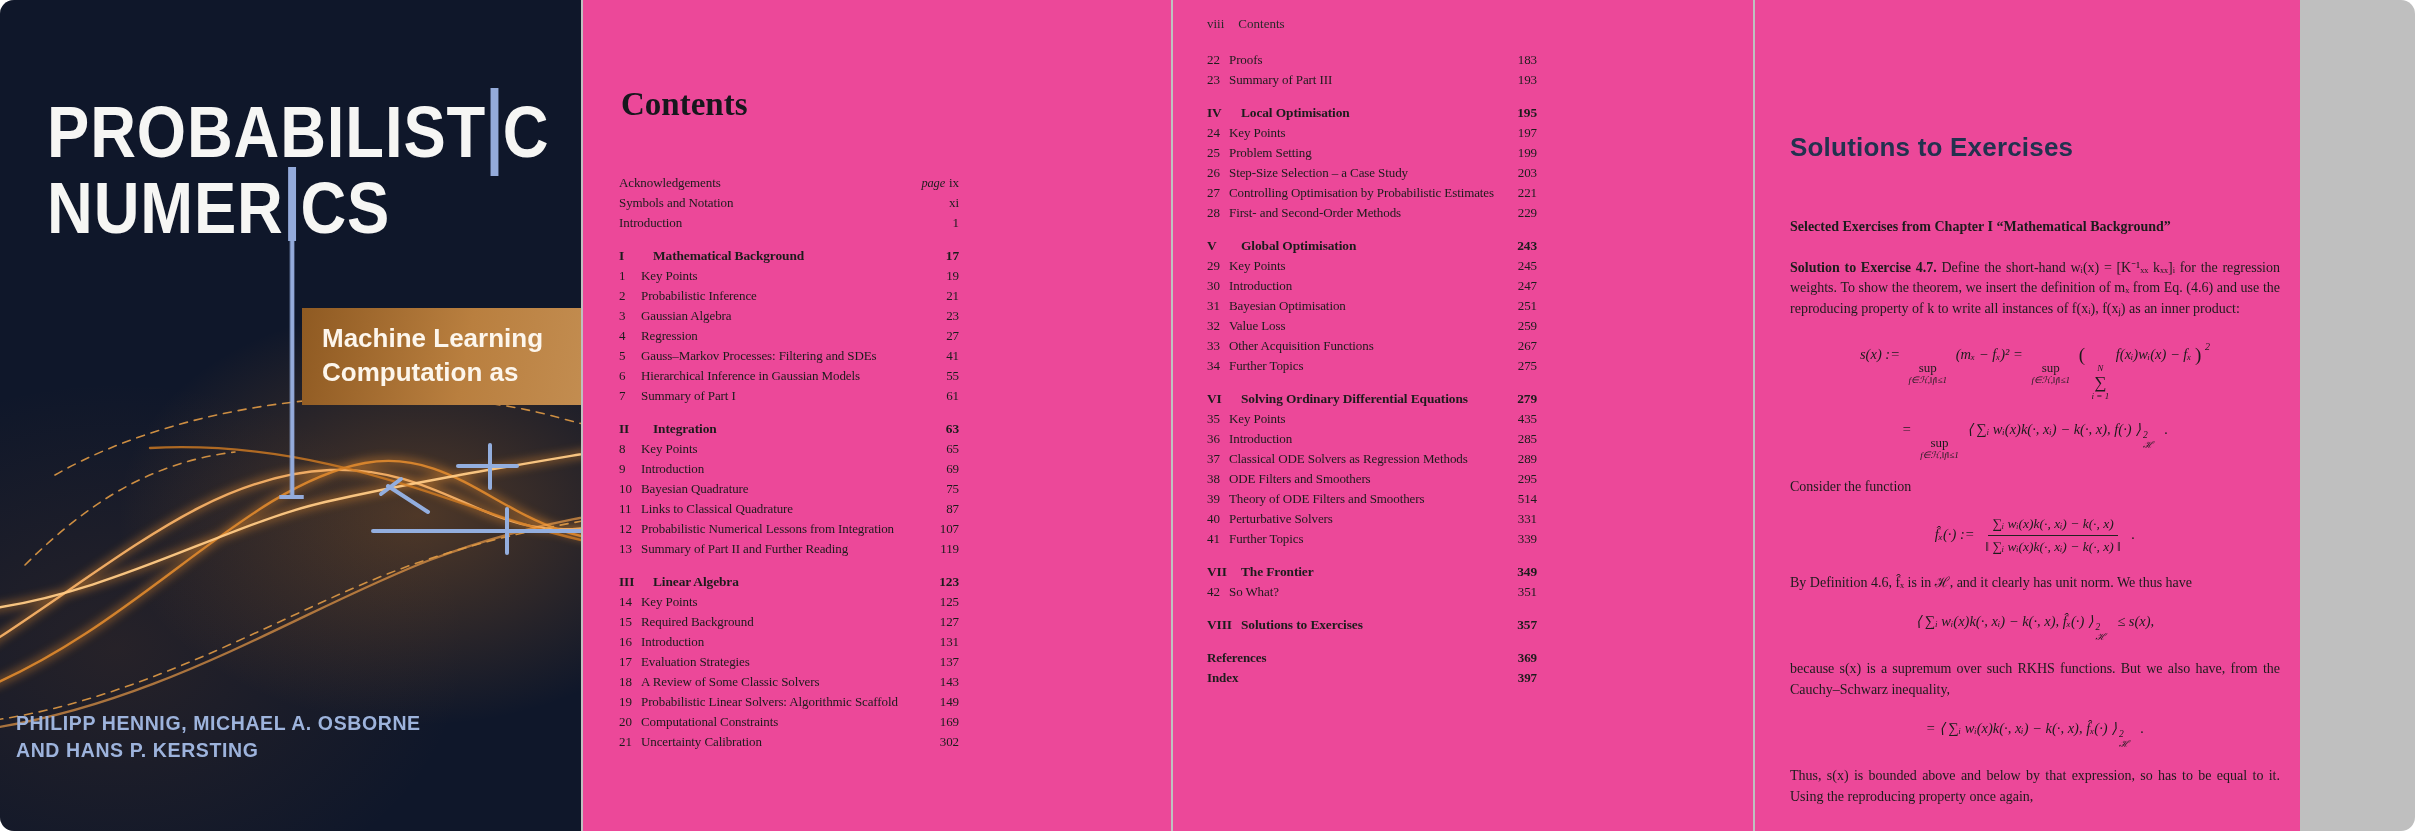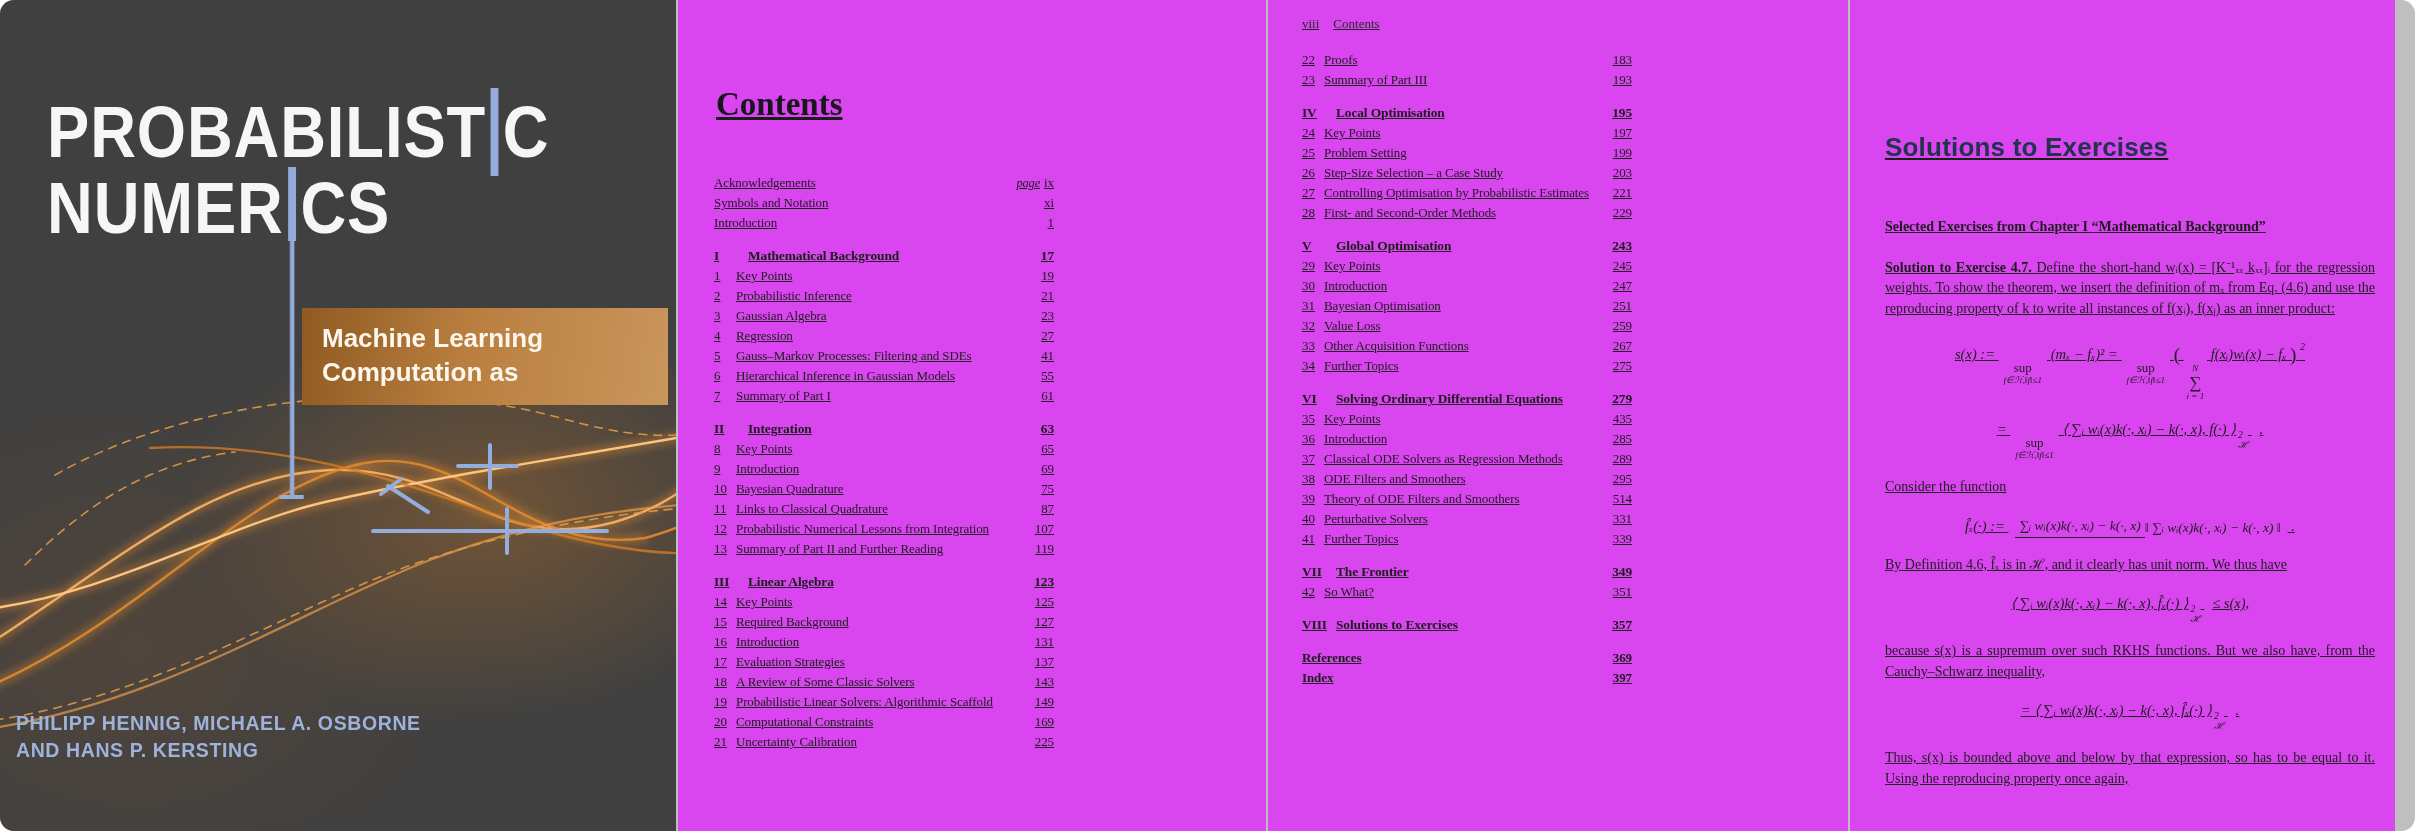--- a/index.html
+++ b/index.html
@@ -5,21 +5,21 @@
   html,body { margin:0; padding:0; background:#ffffff; }
   .app {
     position:relative; width:2415px; height:831px;
     background:#bfbfbf; border-radius:14px; overflow:hidden;
     display:flex; gap:2px;
     font-family:"Liberation Serif", serif;
   }
   section { height:831px; flex:none; position:relative; }
 
   
-  .cover { width:676px; background:#404040; overflow:hidden; }
+  .cover { width:581px; background:#0f172a; overflow:hidden; }
   .cover-glow {
     position:absolute; inset:0;
     background:
       radial-gradient(ellipse 430px 300px at 72% 62%, rgba(226,132,34,0.30), rgba(0,0,0,0) 70%),
       radial-gradient(ellipse 500px 380px at 20% 78%, rgba(180,100,30,0.14), rgba(0,0,0,0) 70%);
   }
   .cover-art { position:absolute; left:0; top:0; }
   .title { position:absolute; left:47px; top:96px; }
   .title-line {
     font-family:"Liberation Sans", sans-serif;
@@ -45,21 +45,21 @@
   .authors {
     position:absolute; left:16px; top:710px; width:695px; text-align:left;
   }
   .authors div {
     font-family:"Liberation Sans", sans-serif;
     font-size:19.5px; line-height:27px; font-weight:700;
     letter-spacing:0.6px; color:#9db3dc;
   }
 
   
-  .page { background:#d946ef; color:#1c1c1c;text-decoration:underline; }
+  .page { background:#ec4899; color:#1c1c1c; }
   .page-toc1 { width:588px; }
   .page-toc2 { width:580px; }
   .page-sol  { width:545px; }
 
   .page-toc1 .inner { padding:86px 0 0 36px; }
   .contents-heading {
     font-family:"Liberation Serif", serif;
     font-size:33px; font-weight:700; margin:0 0 50px 2px; color:#17171d;
   }
   .toc-rows { width:340px; }
@@ -90,21 +90,21 @@
   .eq { text-align:center; font-style:italic; font-size:14.5px; margin:17px 0; line-height:22px; }
   .supstack { display:inline-flex; flex-direction:column; align-items:center; vertical-align:-13px; margin:0 5px; line-height:1; }
   .supword { font-style:normal; font-size:13px; }
   .supcond { font-size:9px; margin-top:2px; }
   .limstack { display:inline-flex; flex-direction:column; align-items:center; vertical-align:-12px; margin:0 3px; line-height:1; }
   .limtop, .limbot { font-size:9px; font-style:italic; }
   .limsym { font-size:17px; font-style:normal; line-height:1; margin:1px 0; }
   .supsub { display:inline-flex; flex-direction:column; align-items:flex-start; line-height:1; font-size:9.5px; vertical-align:-4px; margin-left:2px; }
   .bigp { font-style:normal; font-size:19px; vertical-align:-2px; }
   .pow { font-size:10px; vertical-align:9px; }
-  .frac { display:inline-flex; flex-direction:row; align-items:center; vertical-align:middle; margin:0 7px; font-size:13.5px; line-height:1.35; }
+  .frac { display:inline-flex; flex-direction:column; align-items:center; vertical-align:middle; margin:0 7px; font-size:13.5px; line-height:1.35; }
   .fnum { padding:0 4px 2px 4px; border-bottom:1px solid #222; }
   .fden { padding-top:2px; }
   .tail { margin-left:8px; }
 </style>
 </head>
 <body>
 
 <div class="app">
 
   <section class="cover">
@@ -318,21 +318,21 @@
 
           <div class="row item">
             <span class="num">20</span>
             <span class="label">Computational Constraints</span>
             <span class="page-cell"><i class="prefix"></i><span>169</span></span>
           </div>
 
           <div class="row item">
             <span class="num">21</span>
             <span class="label">Uncertainty Calibration</span>
-            <span class="page-cell"><i class="prefix"></i><span>225</span></span>
+            <span class="page-cell"><i class="prefix"></i><span>302</span></span>
           </div>
         </div>
     </div>
   </section>
 
   <section class="page page-toc2">
     <div class="inner">
       <div class="running-header">
         <span>viii</span><span class="rh-title">Contents</span>
       </div>

